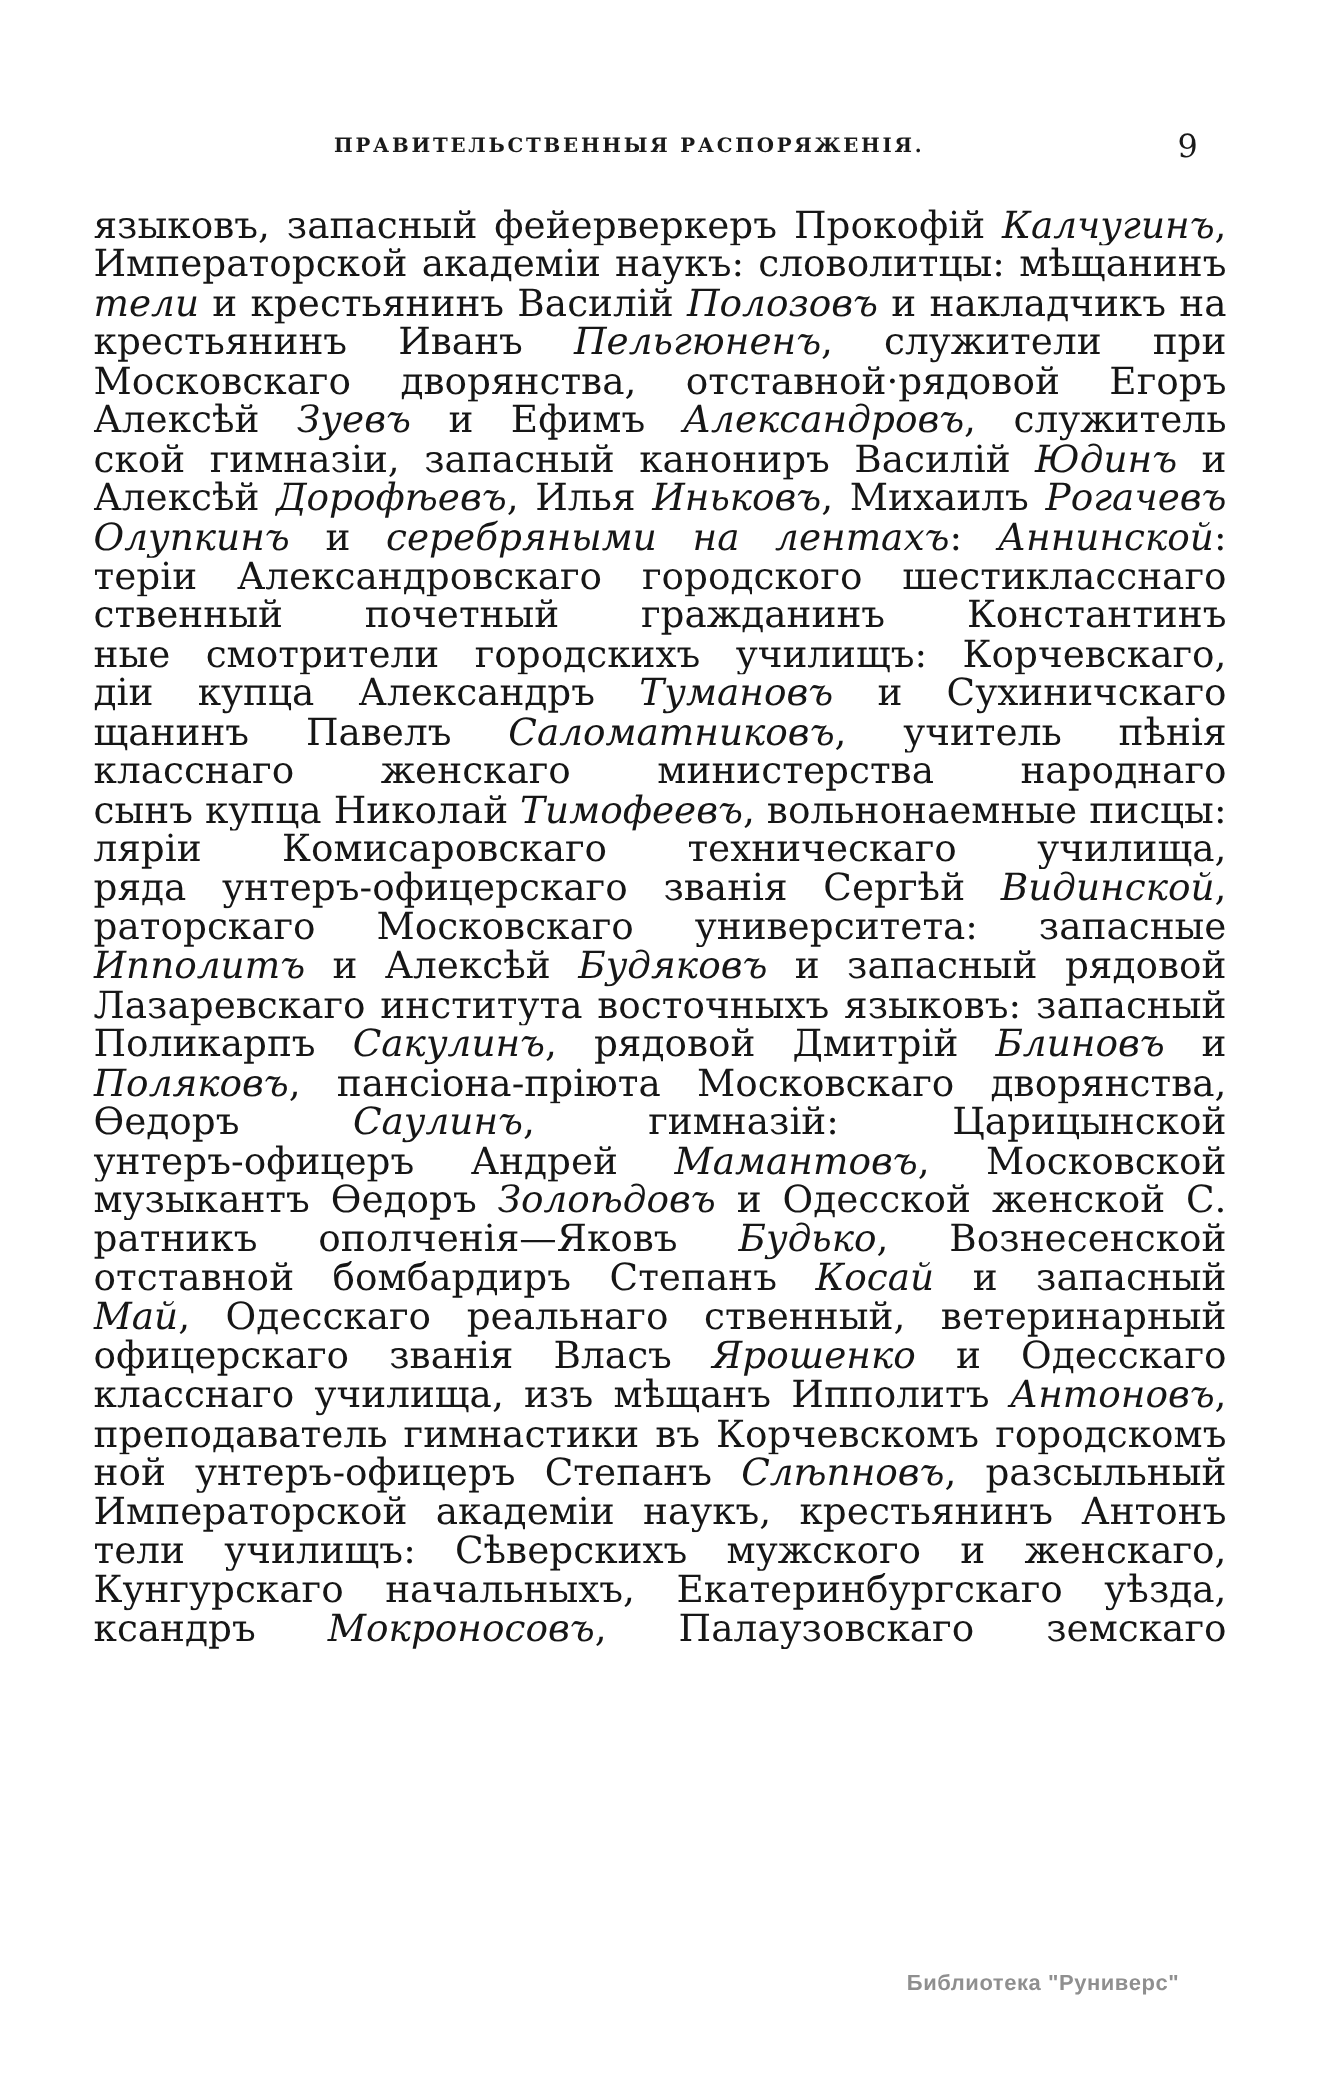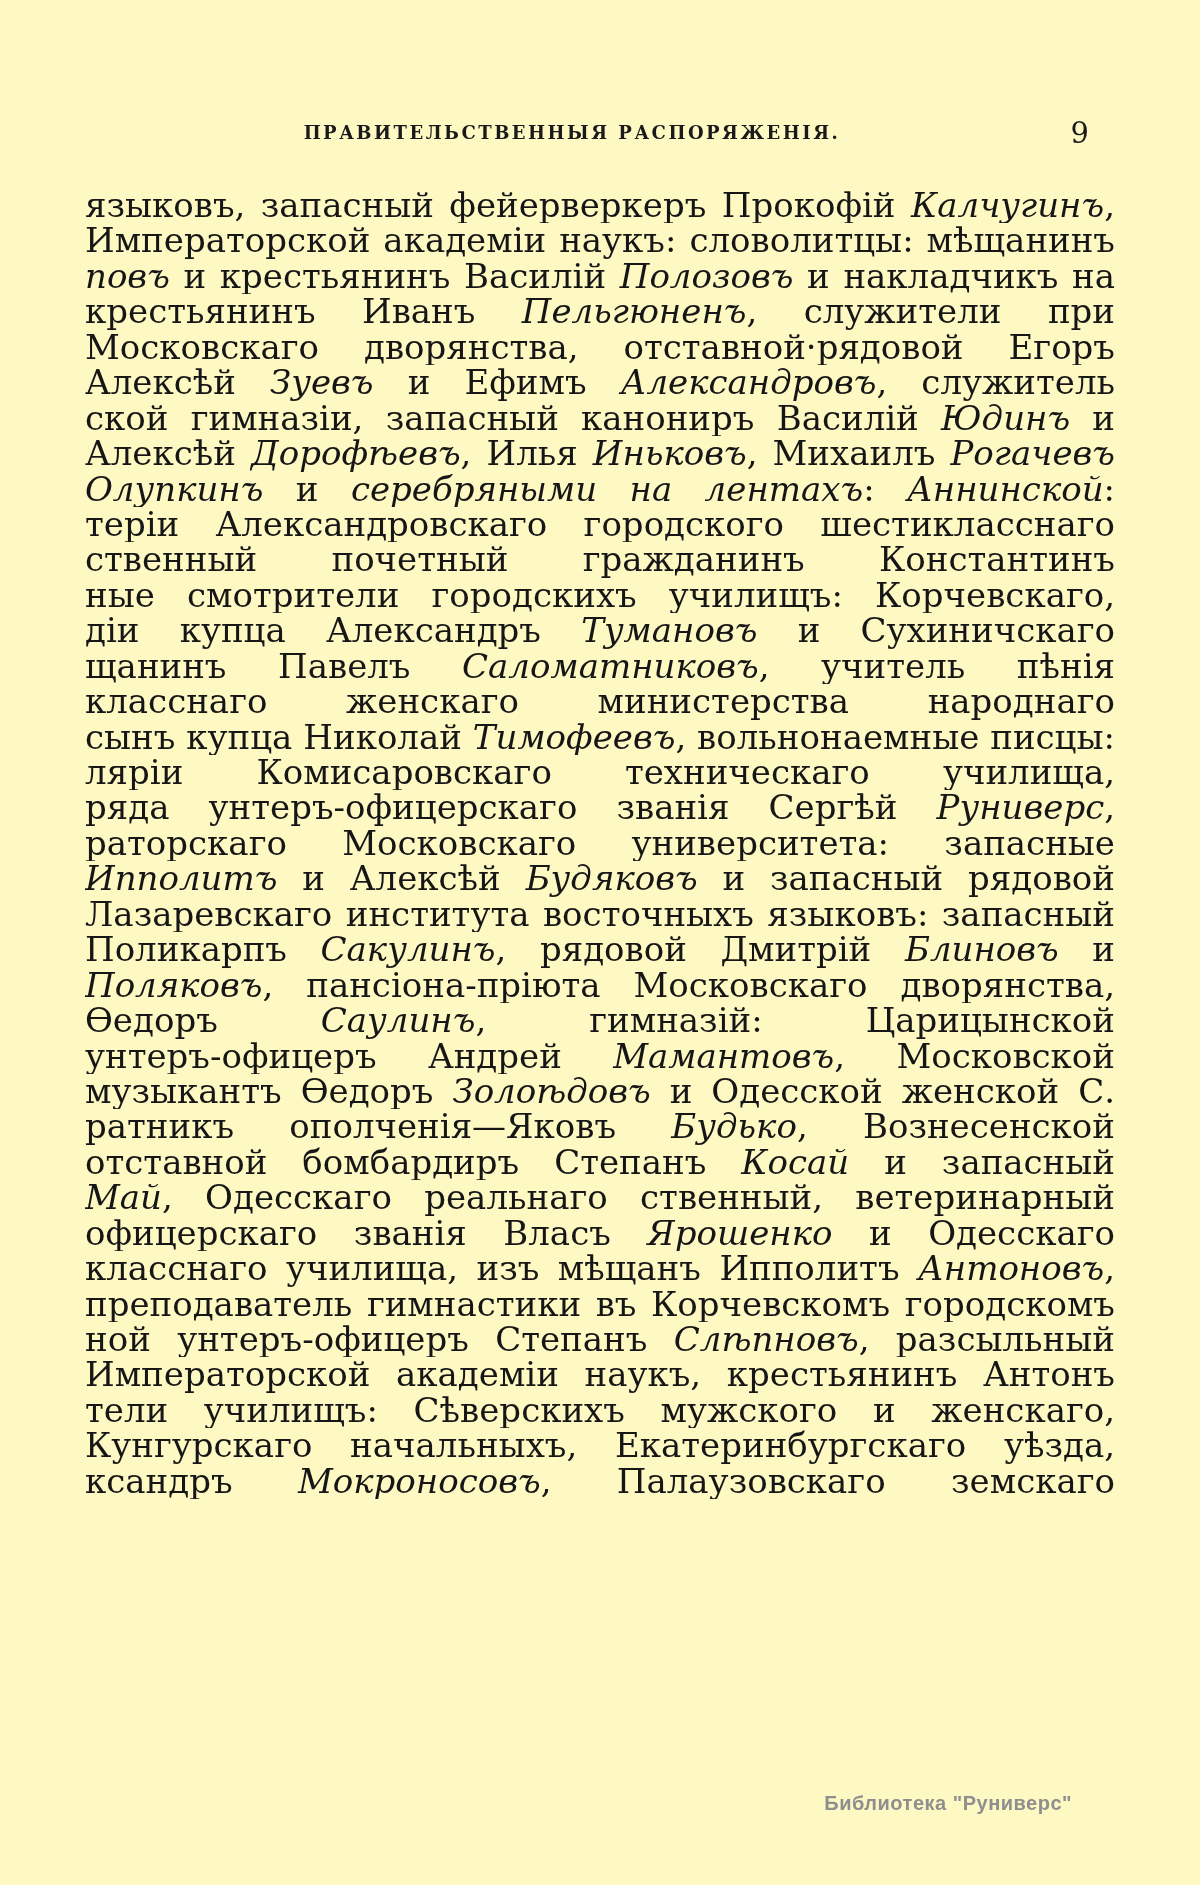--- a/index.html
+++ b/index.html
@@ -1,20 +1,20 @@
 <!DOCTYPE html>
 <html><head>
 <meta charset="utf-8">
 <style>
   html,body{margin:0;padding:0;background:#e8e8e8;}
   .page{
     position:relative;
     width:1200px;height:1885px;
     margin:0 auto;
-    background:#fef9c3;
+    background:#ffffff;
     font-family:"DejaVu Serif","Liberation Serif",serif;
     color:#161616;
     overflow:hidden;
   }
   .header-row{
     position:absolute;left:85px;top:122px;width:1030px;height:34px;
   }
   .header-title{
     text-align:center;
     transform:translateX(-28px);
@@ -55,36 +55,36 @@
 <div class="page">
 
   <div class="header-row">
     <div class="header-title">ПРАВИТЕЛЬСТВЕННЫЯ РАСПОРЯЖЕНІЯ.</div>
     <div class="page-number">9</div>
   </div>
 
   <div class="body-text">
       <div class="line"><span>языковъ, запасный фейерверкеръ Прокофій </span><span class="it">Калчугинъ</span><span>, по типографіи</span></div>
       <div class="line"><span>Императорской академіи наукъ: словолитцы: мѣщанинъ Андрей </span><span class="it">Оси-</span></div>
-      <div class="line"><span class="it">повъ</span><span> и крестьянинъ Василій </span><span class="it">Полозовъ</span><span> и накладчикъ на машинахъ,</span></div>
+      <div class="line"><span class="it">тели</span><span> и крестьянинъ Василій </span><span class="it">Полозовъ</span><span> и накладчикъ на машинахъ,</span></div>
       <div class="line"><span>крестьянинъ Иванъ </span><span class="it">Пельгюненъ</span><span>, служители при пансіонѣ-пріютѣ</span></div>
       <div class="line"><span>Московскаго дворянства, отставной·рядовой Егоръ </span><span class="it">Зуевъ</span><span> и крестьяне:</span></div>
       <div class="line"><span>Алексѣй </span><span class="it">Зуевъ</span><span> и Ефимъ </span><span class="it">Александровъ</span><span>, служитель Оренбургской жен-</span></div>
       <div class="line"><span>ской гимназіи, запасный канониръ Василій </span><span class="it">Юдинъ</span><span> и мезенскіе мѣщане:</span></div>
       <div class="line"><span>Алексѣй </span><span class="it">Дорофѣевъ</span><span>, Илья </span><span class="it">Иньковъ</span><span>, Михаилъ </span><span class="it">Рогачевъ</span><span> и Алексѣй</span></div>
       <div class="line"><span class="it">Олупкинъ</span><span> и </span><span class="it">серебряными на лентахъ</span><span>: </span><span class="it">Аннинской</span><span>: учитель бухгал-</span></div>
       <div class="line"><span>теріи Александровскаго городского шестикласснаго училища, потом-</span></div>
       <div class="line"><span>ственный почетный гражданинъ Константинъ </span><span class="it">Константиновъ</span><span>, почет-</span></div>
       <div class="line"><span>ные смотрители городскихъ училищъ: Корчевскаго, сынъ второй гиль-</span></div>
       <div class="line"><span>діи купца Александръ </span><span class="it">Тумановъ</span><span> и Сухиничскаго трехкласснаго, мѣ-</span></div>
       <div class="line"><span>щанинъ Павелъ </span><span class="it">Саломатниковъ</span><span>, учитель пѣнія Златоустовскаго двух-</span></div>
       <div class="line"><span>класснаго женскаго министерства народнаго просвѣщенія училища,</span></div>
       <div class="line"><span>сынъ купца Николай </span><span class="it">Тимофеевъ</span><span>, вольнонаемные писцы: департамента</span></div>
       <div class="line"><span>ляріи Комисаровскаго техническаго училища, мѣщанинъ Петръ </span><span class="it">Бринкъ</span></div>
-      <div class="line"><span>ряда унтеръ-офицерскаго званія Сергѣй </span><span class="it">Руниверс</span><span>, служители: Импе-</span></div>
+      <div class="line"><span>ряда унтеръ-офицерскаго званія Сергѣй </span><span class="it">Видинской</span><span>, служители: Импе-</span></div>
       <div class="line"><span>раторскаго Московскаго университета: запасные ефрейторы: Никита</span></div>
       <div class="line"><span class="it">Ипполитъ</span><span> и Алексѣй </span><span class="it">Будяковъ</span><span> и запасный рядовой Дмитрій </span><span class="it">Новиковъ</span><span>,</span></div>
       <div class="line"><span>Лазаревскаго института восточныхъ языковъ: запасный фельдфебель</span></div>
       <div class="line"><span>Поликарпъ </span><span class="it">Сакулинъ</span><span>, рядовой Дмитрій </span><span class="it">Блиновъ</span><span> и крестьянинъ Павелъ</span></div>
       <div class="line"><span class="it">Поляковъ</span><span>, пансіона-пріюта Московскаго дворянства, крестьянинъ</span></div>
       <div class="line"><span>Ѳедоръ </span><span class="it">Саулинъ</span><span>, гимназій: Царицынской Александровской, запасный</span></div>
       <div class="line"><span>унтеръ-офицеръ Андрей </span><span class="it">Мамантовъ</span><span>, Московской первой—отставной</span></div>
       <div class="line"><span>музыкантъ Ѳедоръ </span><span class="it">Золоѣдовъ</span><span> и Одесской женской С. М. Видинской,</span></div>
       <div class="line"><span>ратникъ ополченія—Яковъ </span><span class="it">Будько</span><span>, Вознесенской мужской прогимназіи:</span></div>
       <div class="line"><span>отставной бомбардиръ Степанъ </span><span class="it">Косай</span><span> и запасный канониръ Антонъ</span></div>

